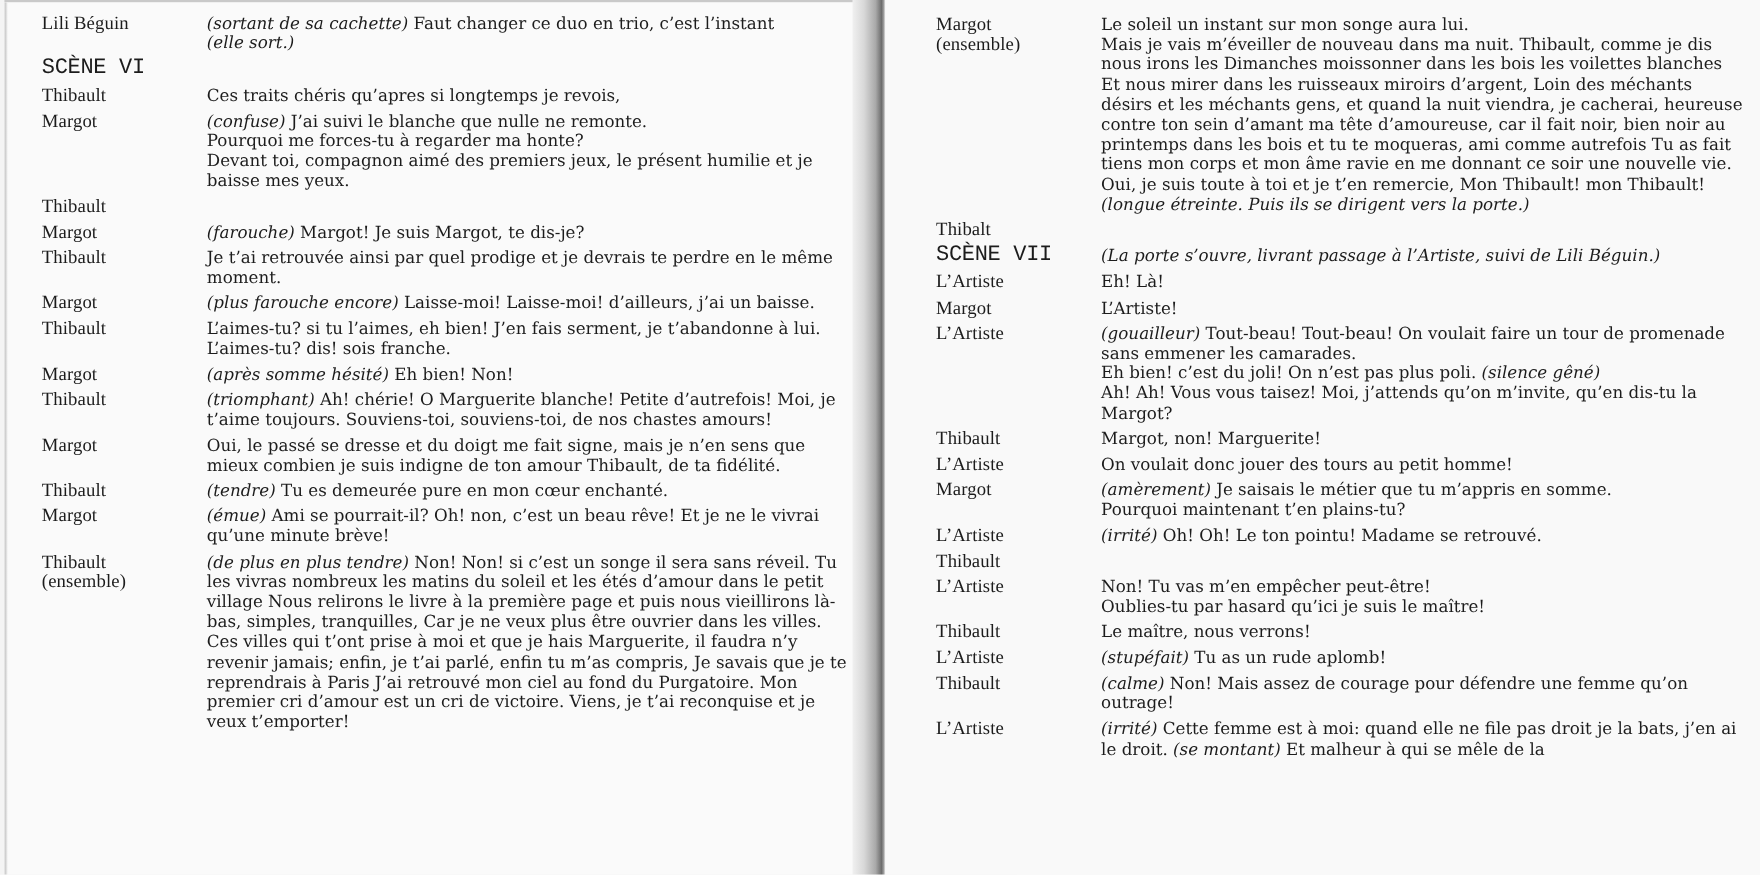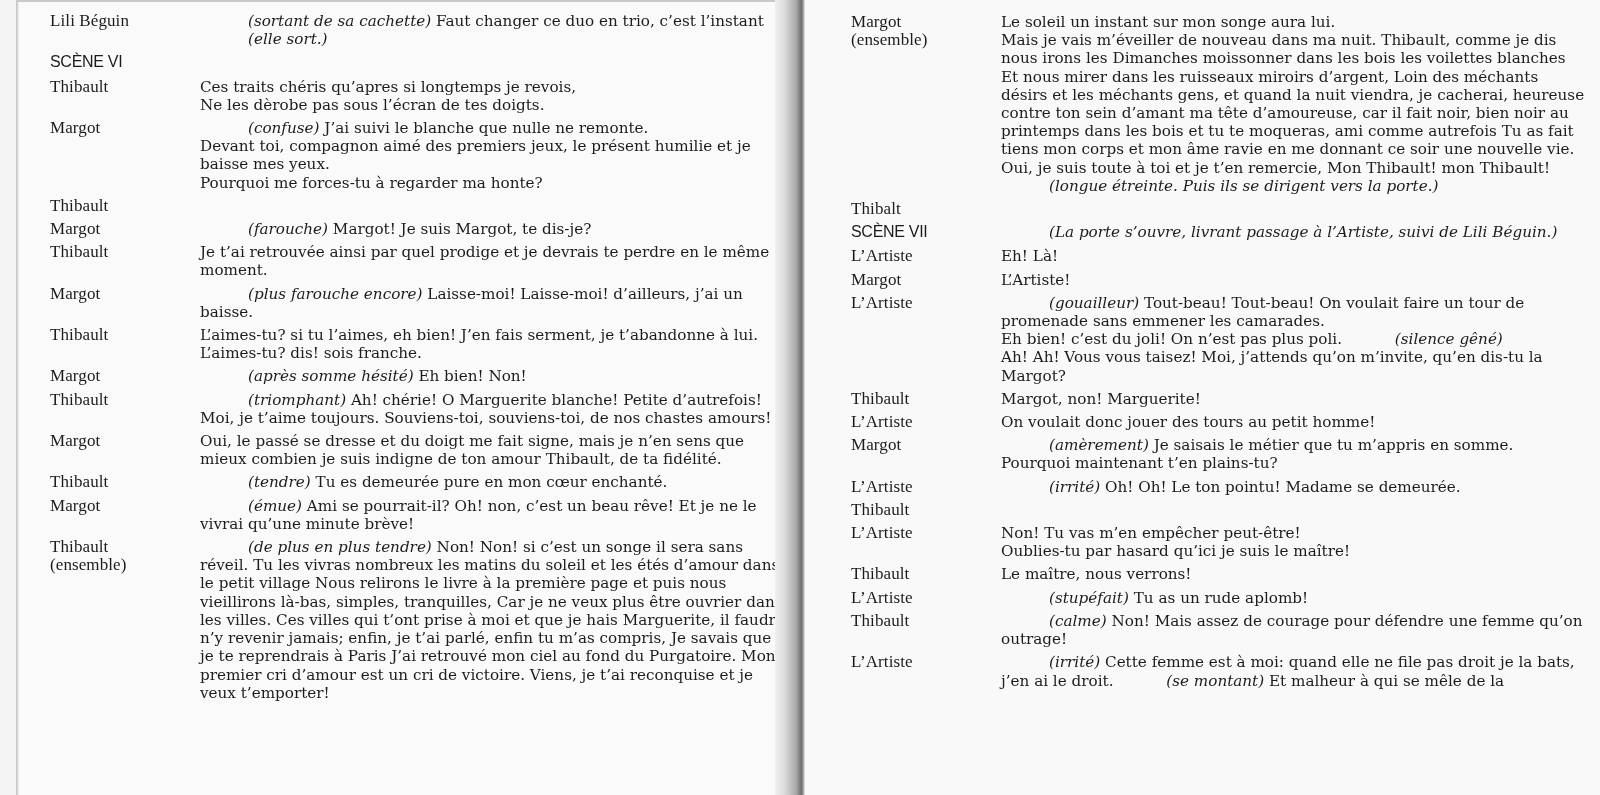--- a/index.html
+++ b/index.html
@@ -6,40 +6,40 @@
   body {
     width:1600px; height:795px; overflow:hidden; position:relative;
     background:#f4f4f4;
     font-family:"DejaVu Serif", "Liberation Serif", serif;
     color:#1c1c1c;
   }
   .page {
     position:absolute; top:0; height:795px; overflow:hidden;
     background:#fafafa;
   }
-  .page.left { left:16px; width:782px; border-top:2px solid #c9c9c9; box-sizing:border-box; }
+  .page.left { left:4px; width:782px; border-top:2px solid #c9c9c9; box-sizing:border-box; }
   .page.right { left:800px; width:800px; background:#f9f9f9; }
   .spine {
     position:absolute; top:0; left:775px; width:30px; height:795px;
     background:linear-gradient(to right, #f0f0f0 0%, #d8d8d8 35%, #a9a9a9 70%, #6d6d6d 88%, #9a9a9a 94%, #f4f4f4 100%);
   }
   .leftedge {
     position:absolute; top:0; left:0; width:3px; height:795px;
     background:linear-gradient(to right,#bdbdbd,#f4f4f4);
   }
   .script { position:absolute; font-size:15.2px; line-height:18.2px; }
   .page.left .script { left:34px; top:10px; width:740px; }
   .page.right .script { left:51px; top:13px; width:740px; }
   .row { display:flex; margin-bottom:5px; }
   .speaker { width:150px; flex:none; font-family:"Liberation Serif","DejaVu Serif",serif; font-size:17px; letter-spacing:0.1px; }
   .speaker .sub { display:block; }
   .line { flex:1; padding-right:4px; }
   .line .seg { display:block; }
-  .dir { font-style:italic;margin-left:48px; }
-  .scene { font-family:Liberation Sans, sans-serif; font-size:16px; letter-spacing:-0.3px; }
+  .dir { font-style:italic; }
+  .scene { font-family:Liberation Mono, monospace; font-size:20px; letter-spacing:-0.3px; }
   .row.scene-row { margin-top:4px; margin-bottom:6px; }
 </style>
 </head>
 <body>
 
 <div class="page left">
   <div class="leftedge"></div>
   <div class="script">
       <div class="row">
         <div class="speaker">
@@ -52,31 +52,30 @@
       </div>
       <div class="row scene-row">
         <div class="speaker scene">SCÈNE VI</div>
       </div>
       <div class="row">
         <div class="speaker">
           <span class="sub">Thibault</span>
         </div>
         <div class="line">
           <span class="seg"><span>Ces traits chéris qu’apres si longtemps je revois,</span></span>
-          <span class="seg"><span>Ne les dèrobe pas sous l’écran de tes doigts.</span></span>
         </div>
       </div>
       <div class="row">
         <div class="speaker">
           <span class="sub">Margot</span>
         </div>
         <div class="line">
           <span class="seg"><span class="dir">(confuse)</span><span> J’ai suivi le blanche que nulle ne remonte.</span></span>
+          <span class="seg"><span>Pourquoi me forces-tu à regarder ma honte?</span></span>
           <span class="seg"><span>Devant toi, compagnon aimé des premiers jeux, le présent humilie et je baisse mes yeux.</span></span>
-          <span class="seg"><span>Pourquoi me forces-tu à regarder ma honte?</span></span>
         </div>
       </div>
       <div class="row">
         <div class="speaker">
           <span class="sub">Thibault</span>
         </div>
       </div>
       <div class="row">
         <div class="speaker">
           <span class="sub">Margot</span>
@@ -231,21 +230,21 @@
         <div class="line">
           <span class="seg"><span class="dir">(amèrement)</span><span> Je saisais le métier que tu m’appris en somme.</span></span>
           <span class="seg"><span>Pourquoi maintenant t’en plains-tu?</span></span>
         </div>
       </div>
       <div class="row">
         <div class="speaker">
           <span class="sub">L’Artiste</span>
         </div>
         <div class="line">
-          <span class="seg"><span class="dir">(irrité)</span><span> Oh! Oh! Le ton pointu! Madame se demeurée.</span></span>
+          <span class="seg"><span class="dir">(irrité)</span><span> Oh! Oh! Le ton pointu! Madame se retrouvé.</span></span>
         </div>
       </div>
       <div class="row">
         <div class="speaker">
           <span class="sub">Thibault</span>
         </div>
       </div>
       <div class="row">
         <div class="speaker">
           <span class="sub">L’Artiste</span>

